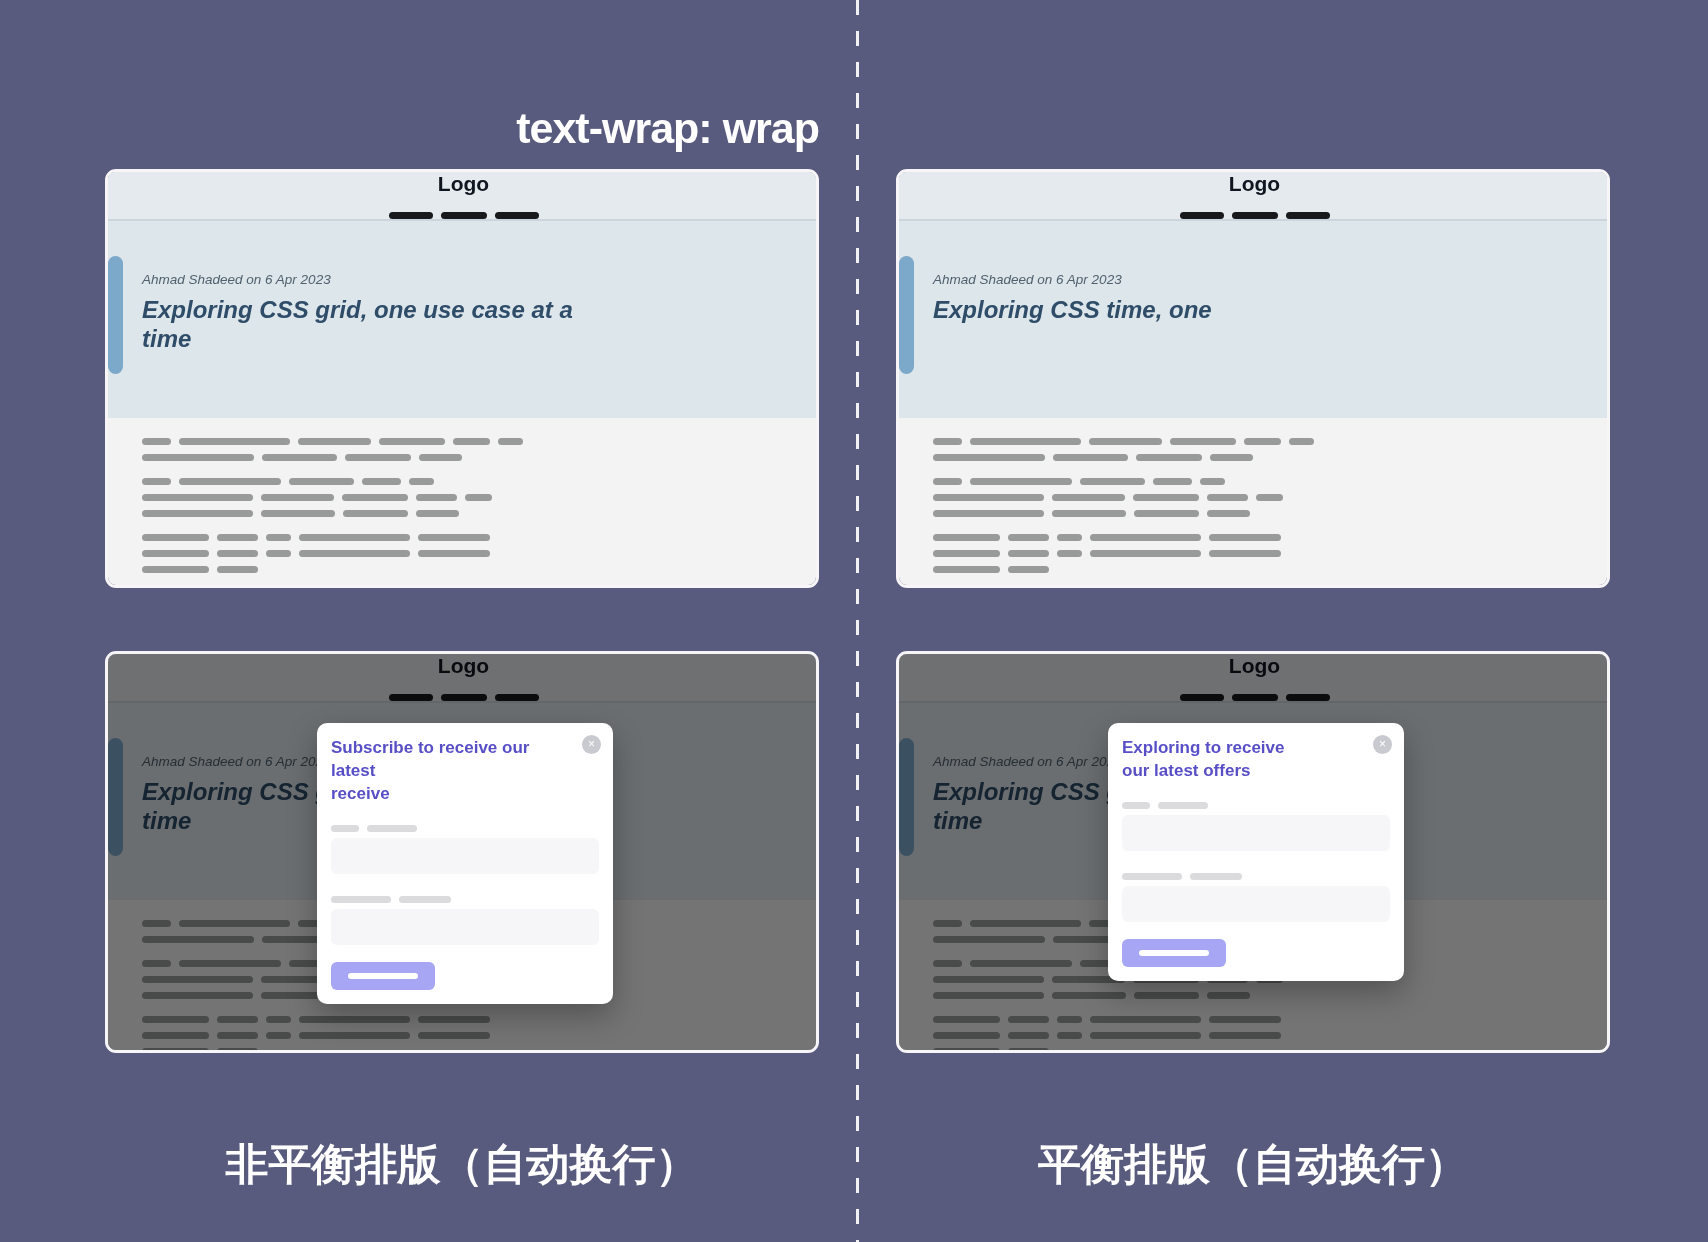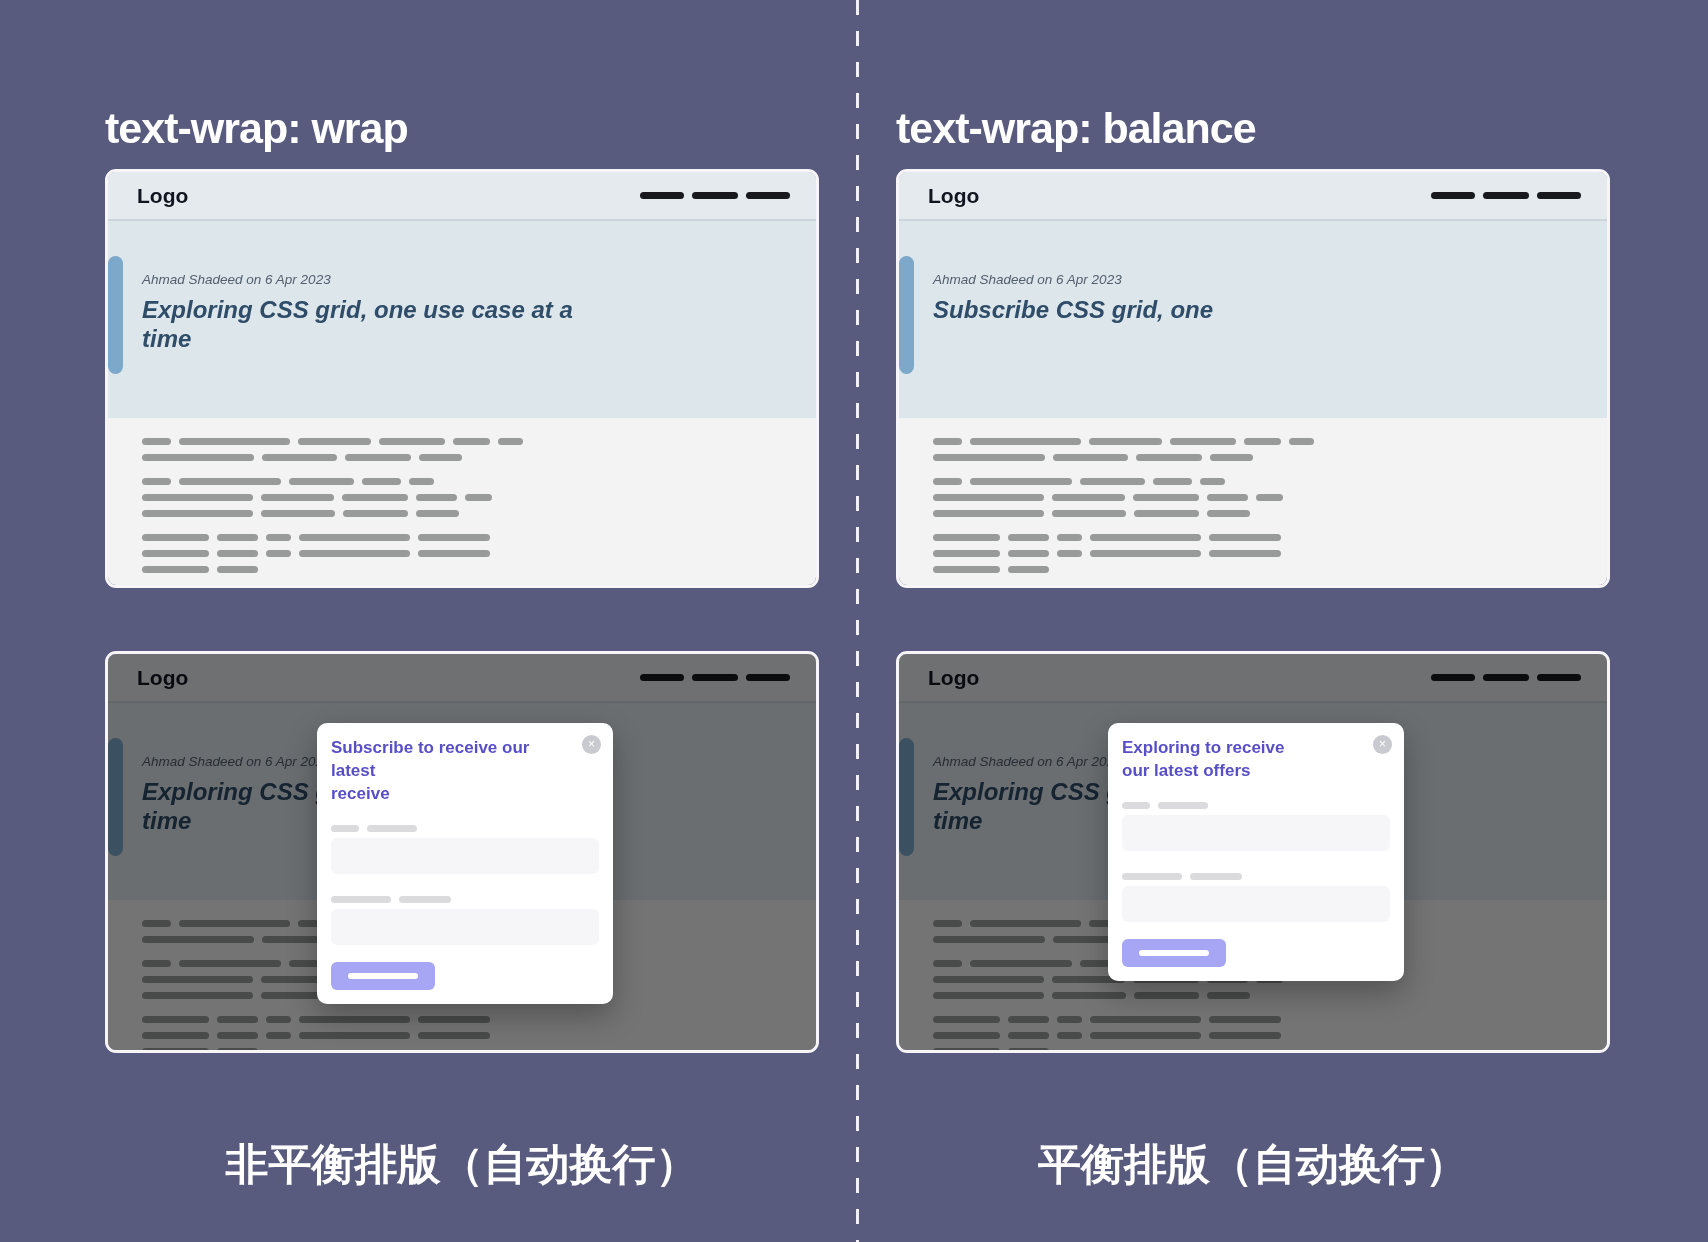--- a/index.html
+++ b/index.html
@@ -26,39 +26,39 @@
   html,body{margin:0;padding:0;}
   body{background:var(--background);font-family:"Liberation Sans","DejaVu Sans",sans-serif;}
   .canvas{position:relative;width:1708px;height:1242px;background:var(--background);overflow:hidden;}
 
   
   .divider{position:absolute;left:856px;top:0;bottom:0;width:3px;
     background:repeating-linear-gradient(to bottom,var(--divider) 0 15px,transparent 15px 31px);
     opacity:.92;}
 
   
-  .col-title{position:absolute;top:104px;width:714px;text-align:left;
+  .col-title{position:absolute;top:104px;width:714px;text-align:right;
     color:var(--title-text);font-size:43px;font-weight:700;letter-spacing:-1px;}
   .col-title.left{left:105px;}
   .col-title.right{left:896px;}
   .caption{position:absolute;top:1136px;width:714px;text-align:center;
     color:var(--title-text);font-size:43px;font-weight:700;}
   .caption.left{left:105px;}
   .caption.right{left:896px;}
 
   
   .card{position:absolute;border:3px solid #f7f5f8;border-radius:11px;box-sizing:border-box;}
   .pos-tl{left:105px;top:169px;width:714px;height:419px;}
   .pos-tr{left:896px;top:169px;width:714px;height:419px;}
   .pos-bl{left:105px;top:651px;width:714px;height:402px;}
   .pos-br{left:896px;top:651px;width:714px;height:402px;}
   .card-inner{position:relative;width:100%;height:100%;border-radius:8px;overflow:hidden;background:var(--card-body);}
 
   .mock-header{height:49px;background:var(--card-header);border-bottom:2px solid var(--header-divider);
-    display:flex;align-items:center;justify-content:space-between;padding:0 26px 0 29px;box-sizing:border-box;}
+    display:flex;align-items:center;justify-content:space-between;padding:0 26px 0 29px;box-sizing:border-box;flex-direction:column;}
   .logo{font-size:21px;font-weight:700;color:var(--logo-text);}
   .nav{display:flex;gap:8px;align-items:center;}
   .dash{height:7px;border-radius:3.5px;background:var(--nav-dash);display:inline-block;}
 
   .hero{position:relative;height:197px;background:var(--card-hero);box-sizing:border-box;}
   .accent{position:absolute;left:0;top:35px;width:15px;height:118px;border-radius:8px;background:var(--accent-bar);}
   .hero-text{padding:51px 40px 0 34px;font-style:italic;}
   .meta{font-size:13.5px;color:var(--meta-text);margin-bottom:8px;}
   .headline{margin:0;font-size:24px;line-height:29px;font-weight:700;color:var(--heading-text);}
   .headline span{display:block;}
@@ -89,21 +89,20 @@
   .btn-bar{width:70px;height:6.5px;border-radius:3.5px;background:#ffffff;display:block;}
 </style>
 </head>
 <body>
 
 <div class="canvas">
 
   <div class="divider"></div>
 
   <div class="col-title left">text-wrap: wrap</div>
-  <div class="col-title right">text-wrap: balance</div>
 
   <div class="card pos-tl">
     <div class="card-inner">
       <div class="mock-header">
         <span class="logo">Logo</span>
         <div class="nav">
             <span class="dash" style="width: 44px;"></span>
             <span class="dash" style="width: 46px;"></span>
             <span class="dash" style="width: 44px;"></span>
           </div>
@@ -189,21 +188,21 @@
             <span class="dash" style="width: 44px;"></span>
             <span class="dash" style="width: 46px;"></span>
             <span class="dash" style="width: 44px;"></span>
           </div>
       </div>
       <div class="hero">
         <div class="accent"></div>
         <div class="hero-text">
           <div class="meta">Ahmad Shadeed on 6 Apr 2023</div>
           <h2 class="headline">
-            <span>Subscribe CSS grid, one</span>
+            <span>Exploring CSS time, one</span>
           </h2>
         </div>
       </div>
       <div class="mock-body">
           <div class="sk-group">
             <div class="sk-row">
               <span class="sk-bar" style="width: 29px;"></span>
               <span class="sk-bar" style="width: 111px;"></span>
               <span class="sk-bar" style="width: 73px;"></span>
               <span class="sk-bar" style="width: 66px;"></span>

